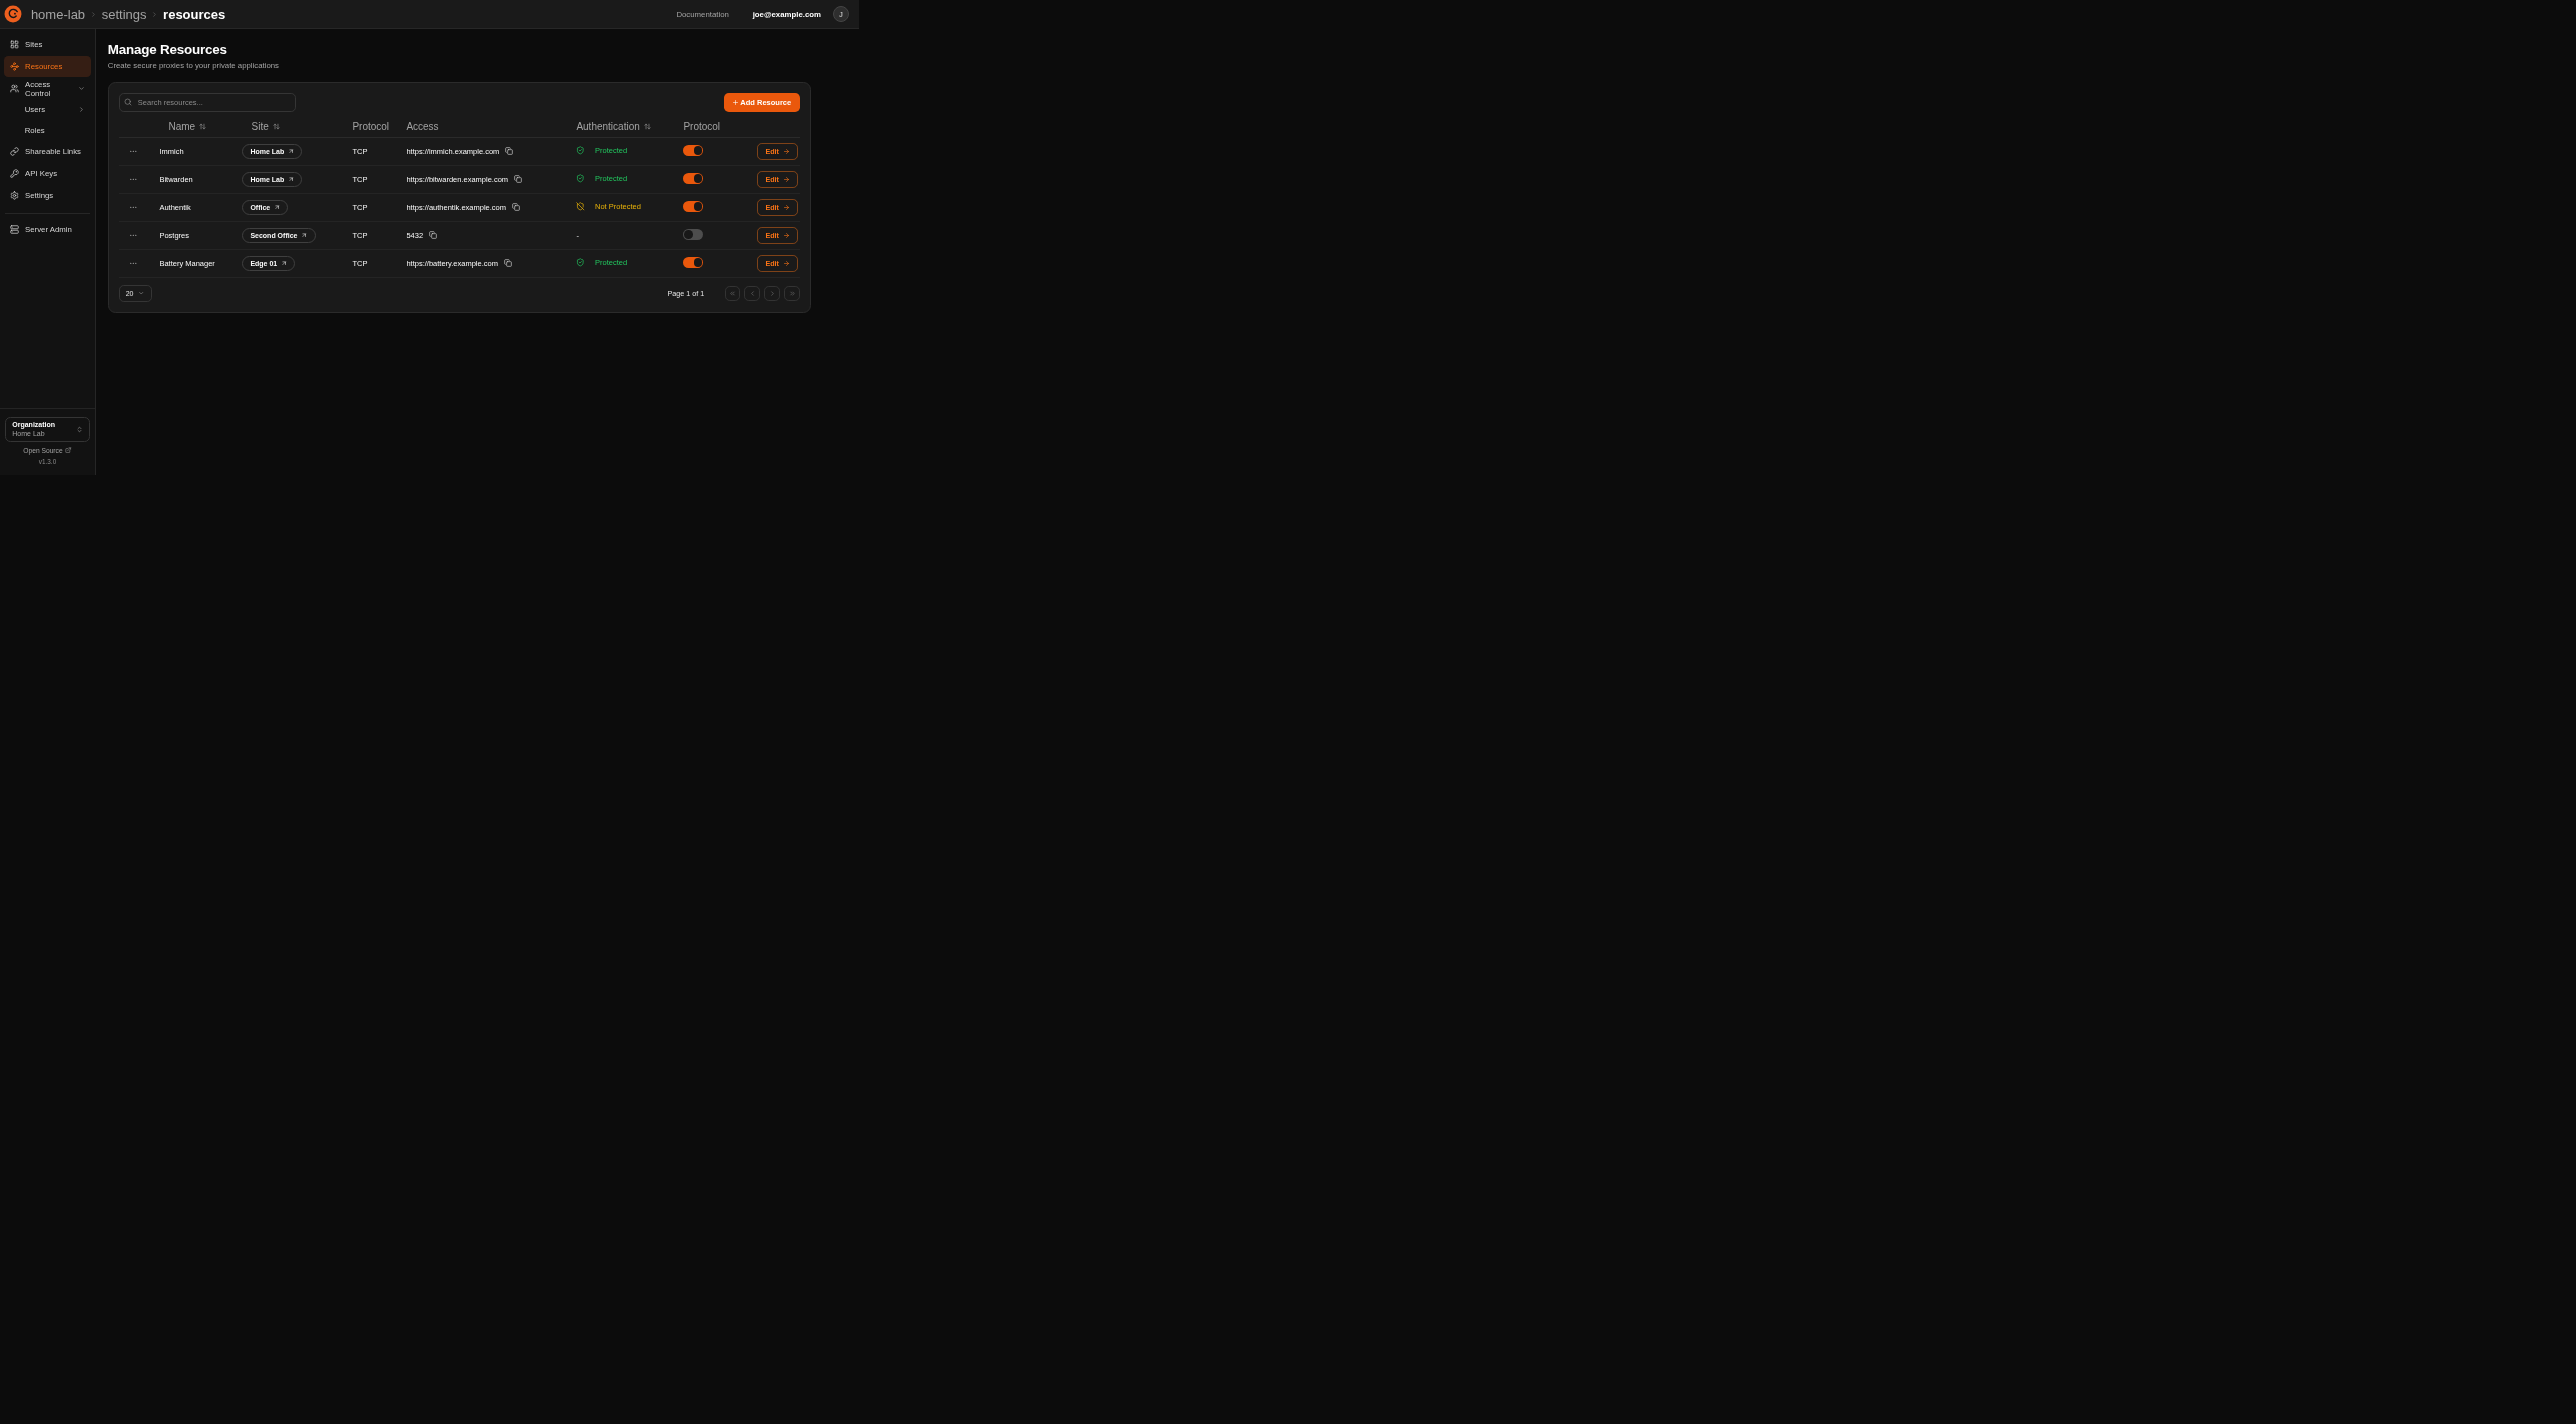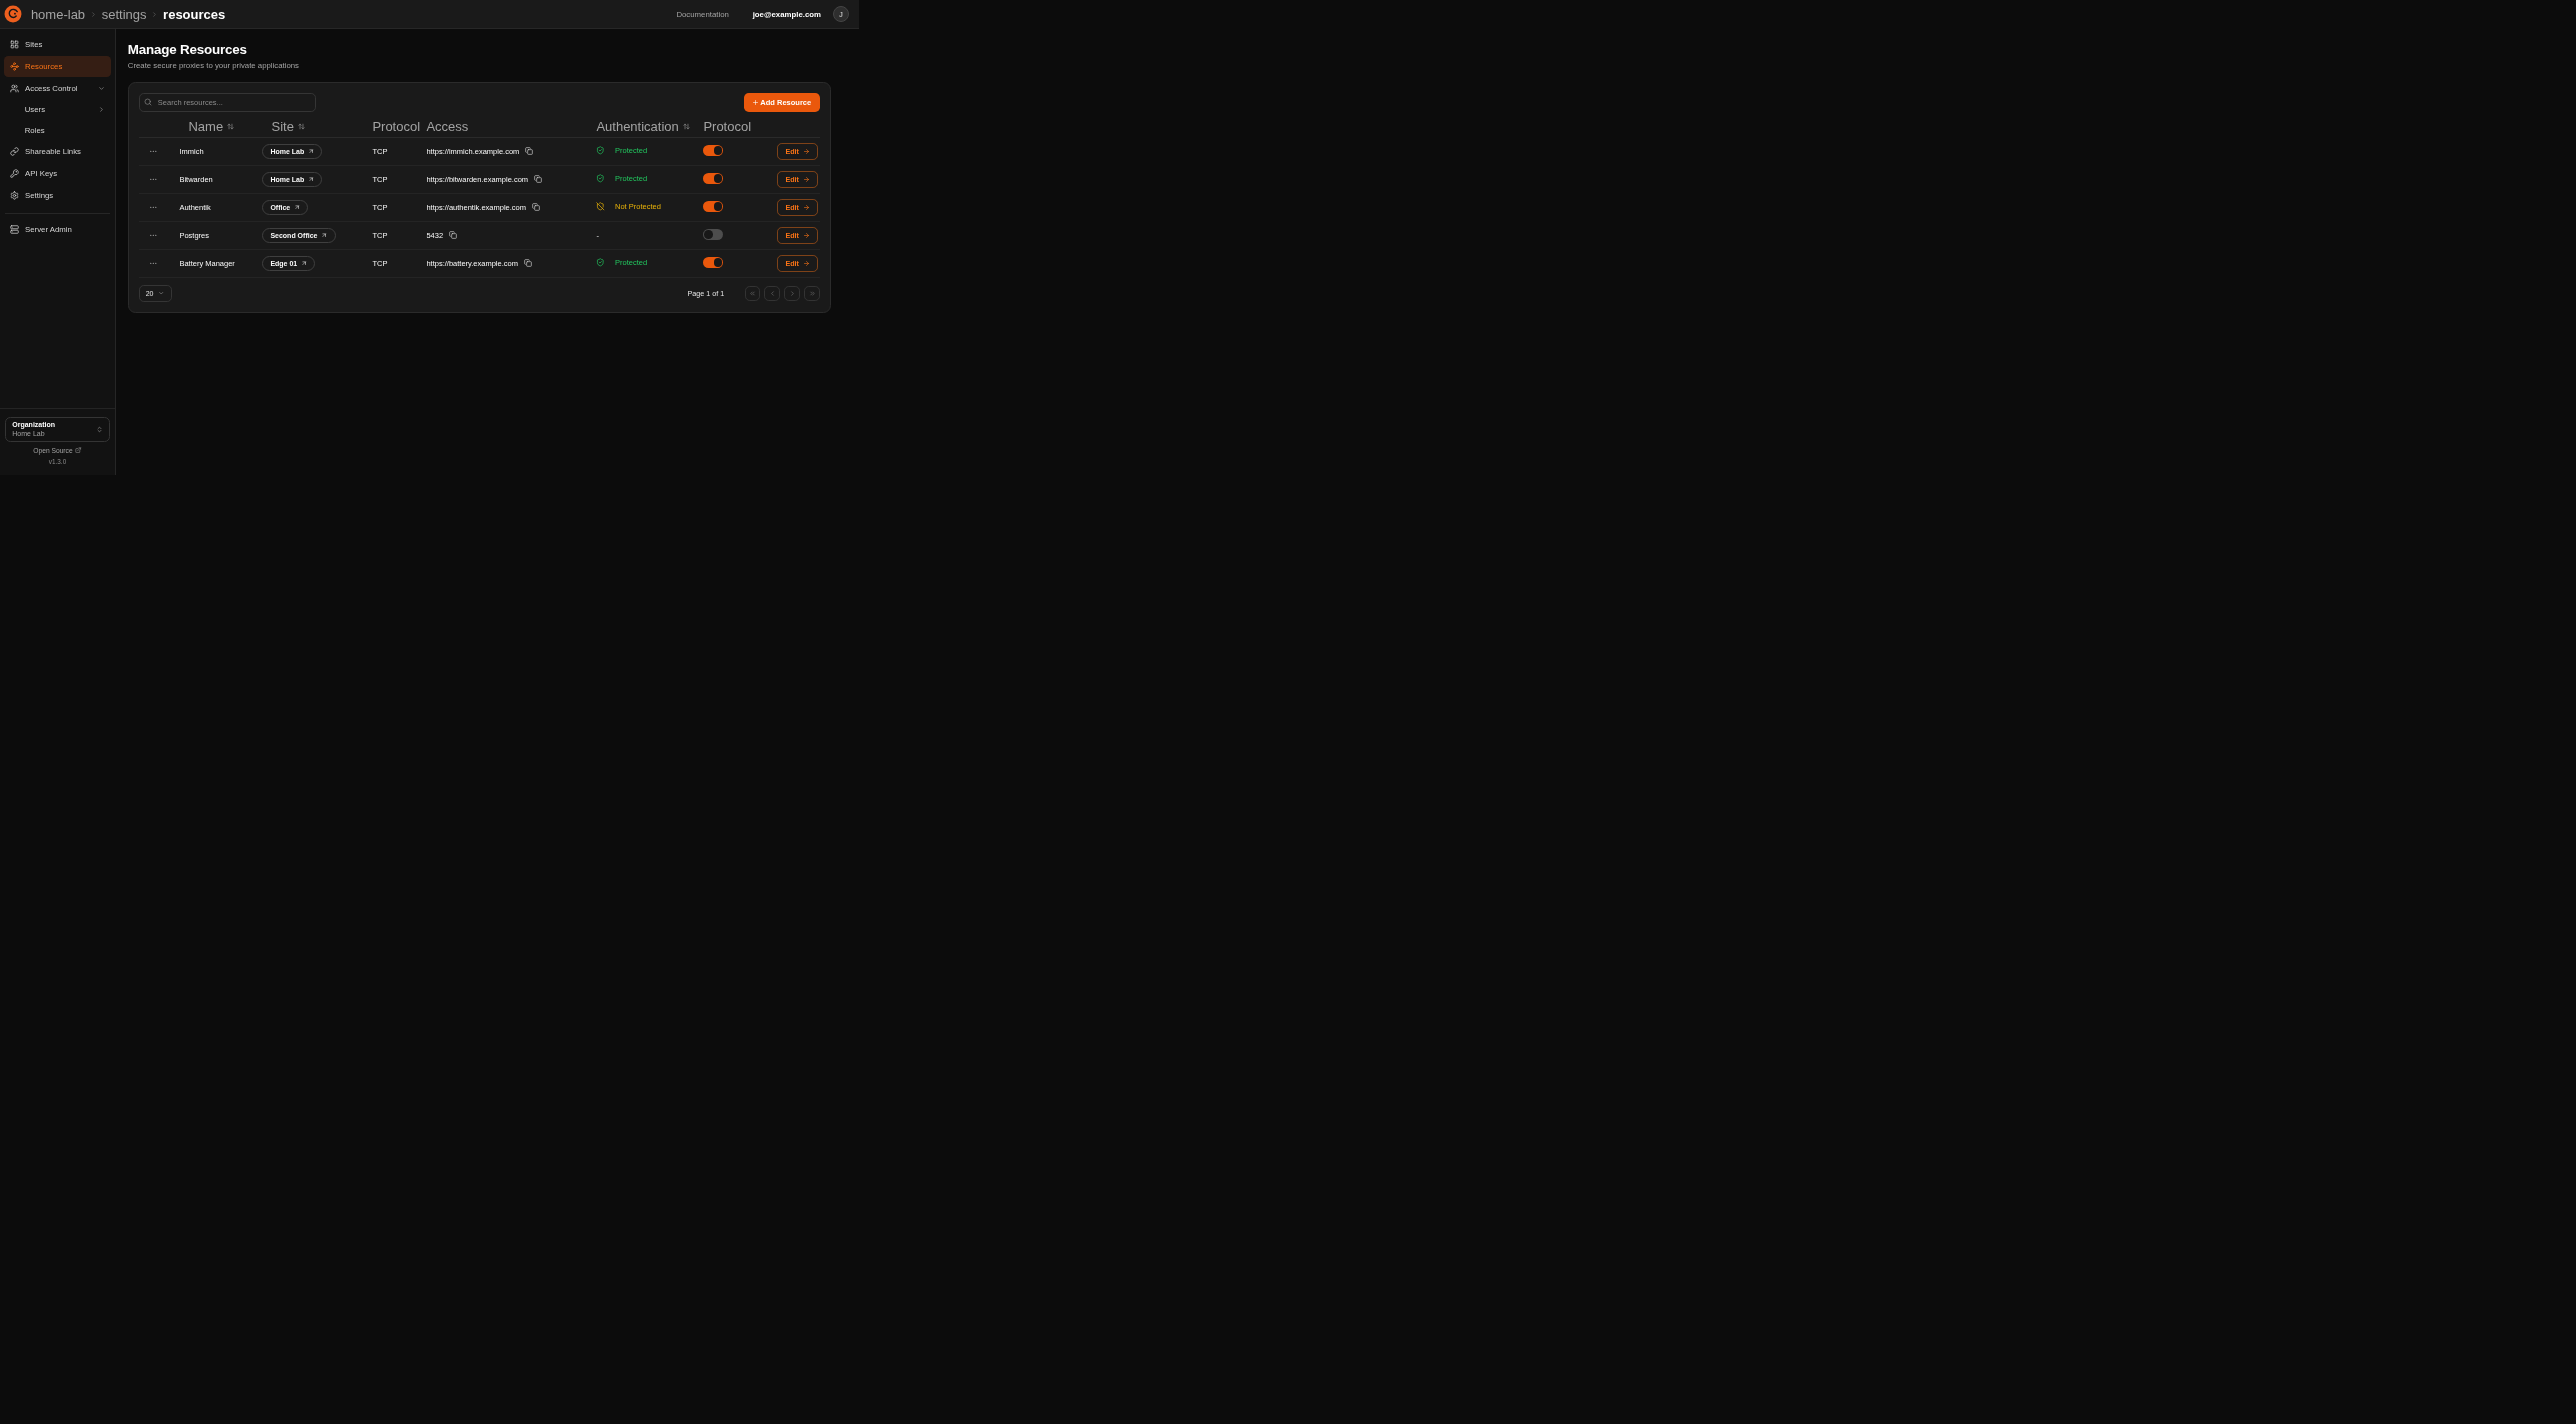--- a/index.html
+++ b/index.html
@@ -18,21 +18,21 @@
   .crumb { color:#a3a3a3; text-decoration:none; cursor:pointer; }
   .crumb.current { color:#ffffff; font-weight:700; }
   .crumb-sep { color:#6b6b6b; display:flex; }
   .topbar-right { display:flex; align-items:center; gap:11.8px; }
   .doc-link { color:#a3a3a3; text-decoration:none; cursor:pointer; font-size:7.8px; }
   .user-email { color:#ffffff; font-weight:700; font-size:7.8px; cursor:pointer;margin-left:12px; }
   .avatar { width:16.6px; height:16.6px; border-radius:50%; background:#2e2e2e; border:0.5px solid #454545; display:flex; align-items:center; justify-content:center; font-size:7px; color:#e5e5e5; cursor:pointer; }
 
   
   .shell { display:flex; height:446px; }
-  .sidebar { width:116px; background:#121212; border-right:0.5px solid #262626; display:flex; flex-direction:column; justify-content:space-between; padding:5.4px 4.3px 4.3px; }
+  .sidebar { width:96px; background:#121212; border-right:0.5px solid #262626; display:flex; flex-direction:column; justify-content:space-between; padding:5.4px 4.3px 4.3px; }
   .side-nav { display:flex; flex-direction:column; }
   .side-item { display:flex; align-items:center; gap:5.9px; height:20.4px; padding:0 5.9px; border-radius:4.3px; color:#d4d4d4; font-size:7.8px; text-decoration:none; cursor:pointer; margin-bottom:1.6px; }
   .side-item.active { background:rgba(237,95,30,0.16); color:#f97316; }
   .side-item .trail { margin-left:auto; color:#a3a3a3; display:flex; }
   .side-item.sub { padding-left:20.4px; height:19px; }
   .side-icon { display:flex; color:inherit; }
   .side-divider { height:0.5px; background:#262626; margin:5.4px 1.1px 6.4px; }
 
   .side-footer { border-top:0.5px solid #242424; margin:0 -4.3px; padding:7.5px 5.4px 3.2px; display:flex; flex-direction:column; gap:4.8px; }
   .org-select { display:flex; align-items:center; justify-content:space-between; width:100%; border:0.5px solid #343434; background:transparent; border-radius:5.4px; padding:3.8px 5.9px; color:#fff; text-align:left; cursor:pointer; font-family:inherit; }
@@ -51,21 +51,21 @@
   .card-toolbar { display:flex; justify-content:space-between; align-items:center; margin-bottom:4.3px; }
   .search-box { position:relative; width:177px; }
   .search-box input { width:100%; height:19.3px; background:transparent; border:0.5px solid #353535; border-radius:4.8px; color:#e5e5e5; padding:0 6.4px 0 18px; font-size:7.5px; outline:none; font-family:inherit; }
   .search-box input::placeholder { color:#8a8a8a; }
   .search-icon { position:absolute; left:5.4px; top:5.4px; color:#8a8a8a; }
   .btn-primary { display:inline-flex; align-items:center; gap:1px; background:#ea580c; color:#ffffff; border:none; border-radius:4.8px; height:19.3px; padding:0 8.6px; font-size:7.5px; font-weight:700; cursor:pointer; font-family:inherit; }
 
   
   .row { display:grid; grid-template-columns:32px 83px 110px 54px 170px 107px 74px 1fr; align-items:center; }
   .col { padding-left:8.6px; }
-  .thead { height:21.5px; color:#a3a3a3; font-size:13px; border-bottom:0.5px solid #2a2a2a; }
+  .thead { height:21.5px; color:#a3a3a3; font-size:10px; border-bottom:0.5px solid #2a2a2a; }
   .thead .col { display:flex; align-items:center; gap:3.8px; }
   .thead .pad-extra { padding-left:17.7px; }
   .sort-ic { color:#a3a3a3; }
   .trow { height:28px; border-bottom:0.5px solid #242424; font-size:7.5px; }
   .row-menu { background:none; border:none; color:#d4d4d4; cursor:pointer; padding:1.6px; display:flex; }
   .cell-name { color:#fafafa; }
   .pill { display:inline-flex; align-items:center; gap:3.8px; border:0.5px solid #3f3f3f; background:transparent; color:#fafafa; border-radius:536px; padding:3.2px 7px; font-size:7px; font-weight:600; cursor:pointer; font-family:inherit; }
   .col-access { display:flex; align-items:center; gap:4.8px; }
   .copy-btn { background:none; border:none; color:#d4d4d4; cursor:pointer; padding:1.1px; display:flex; }
   .auth { display:inline-flex; align-items:center; gap:10px; font-size:7.5px; }

